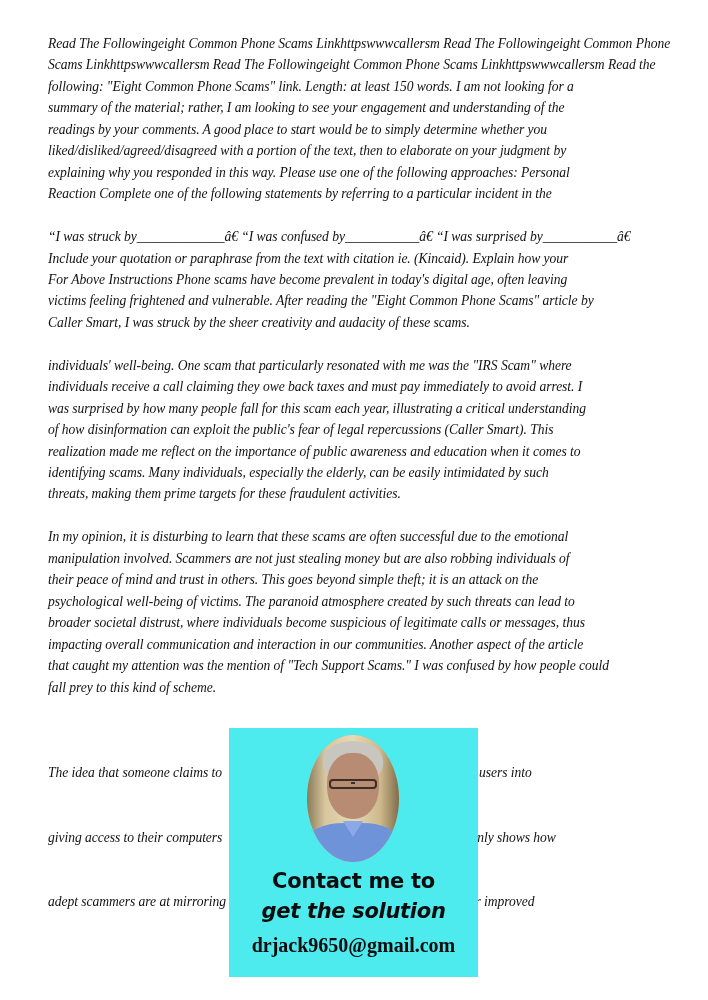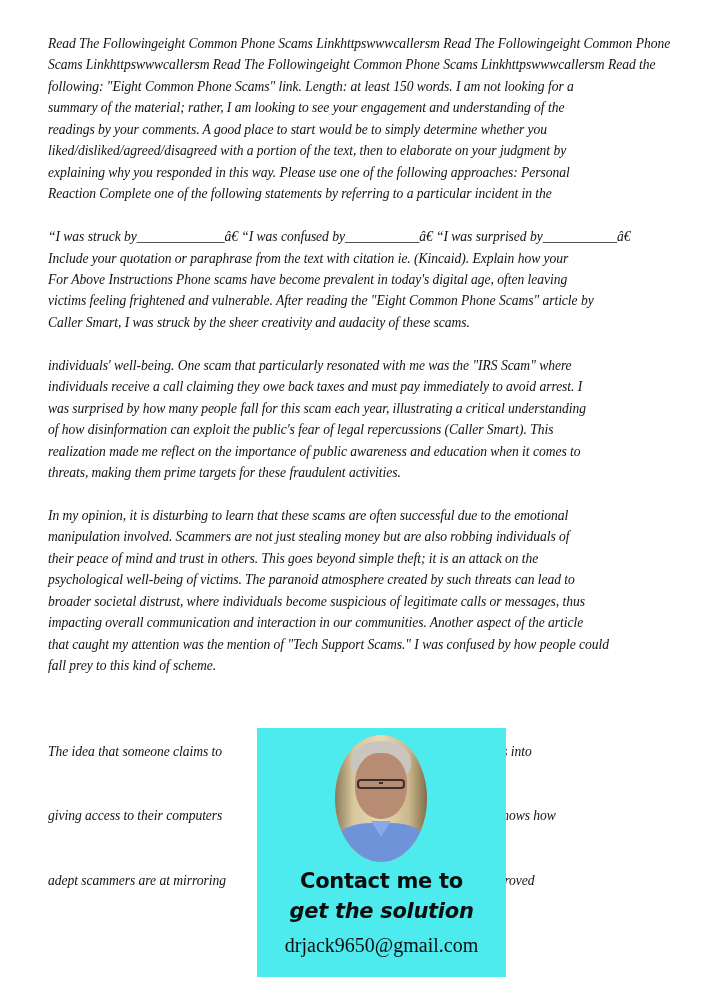--- a/index.html
+++ b/index.html
@@ -33,21 +33,20 @@
       white-space: nowrap;
       font-style: italic;
     }
     .overlay {
       position: absolute;
       left: 229px;
       top: 728px;
       width: 249px;
       height: 249px;
       background: #4deaee;
-      margin-left: 28px;
     }
     .portrait {
       position: absolute;
       left: 78px;
       top: 7px;
       width: 92px;
       height: 127px;
       border-radius: 50%;
       overflow: hidden;
       background: #c8b590;
@@ -113,21 +112,21 @@
     }
     .cta1 { top: 138px; }
     .cta2 { top: 168px; font-style: italic; }
     .email {
       position: absolute;
       left: 0;
       top: 203px;
       width: 249px;
       text-align: center;
       font-family: "Liberation Serif", "DejaVu Serif", serif;
-      font-weight: normal;
+      font-weight: bold;
       font-size: 20px;
       line-height: 28px;
       color: #0d0d0d;
     }
   </style>
 </head>
 <body>
 
 <div class="page">
   <p class="para">
@@ -146,20 +145,21 @@
     <span class="line">For Above Instructions Phone scams have become prevalent in today's digital age, often leaving</span>
     <span class="line">victims feeling frightened and vulnerable. After reading the "Eight Common Phone Scams" article by</span>
     <span class="line">Caller Smart, I was struck by the sheer creativity and audacity of these scams.</span>
   </p>
   <p class="para">
     <span class="line">individuals' well-being. One scam that particularly resonated with me was the "IRS Scam" where</span>
     <span class="line">individuals receive a call claiming they owe back taxes and must pay immediately to avoid arrest. I</span>
     <span class="line">was surprised by how many people fall for this scam each year, illustrating a critical understanding</span>
     <span class="line">of how disinformation can exploit the public's fear of legal repercussions (Caller Smart). This</span>
     <span class="line">realization made me reflect on the importance of public awareness and education when it comes to</span>
+    <span class="line">identifying scams. Many individuals, especially the elderly, can be easily intimidated by such</span>
     <span class="line">threats, making them prime targets for these fraudulent activities.</span>
   </p>
   <p class="para">
     <span class="line">In my opinion, it is disturbing to learn that these scams are often successful due to the emotional</span>
     <span class="line">manipulation involved. Scammers are not just stealing money but are also robbing individuals of</span>
     <span class="line">their peace of mind and trust in others. This goes beyond simple theft; it is an attack on the</span>
     <span class="line">psychological well-being of victims. The paranoid atmosphere created by such threats can lead to</span>
     <span class="line">broader societal distrust, where individuals become suspicious of legitimate calls or messages, thus</span>
     <span class="line">impacting overall communication and interaction in our communities. Another aspect of the article</span>
     <span class="line">that caught my attention was the mention of "Tech Support Scams." I was confused by how people could</span>

